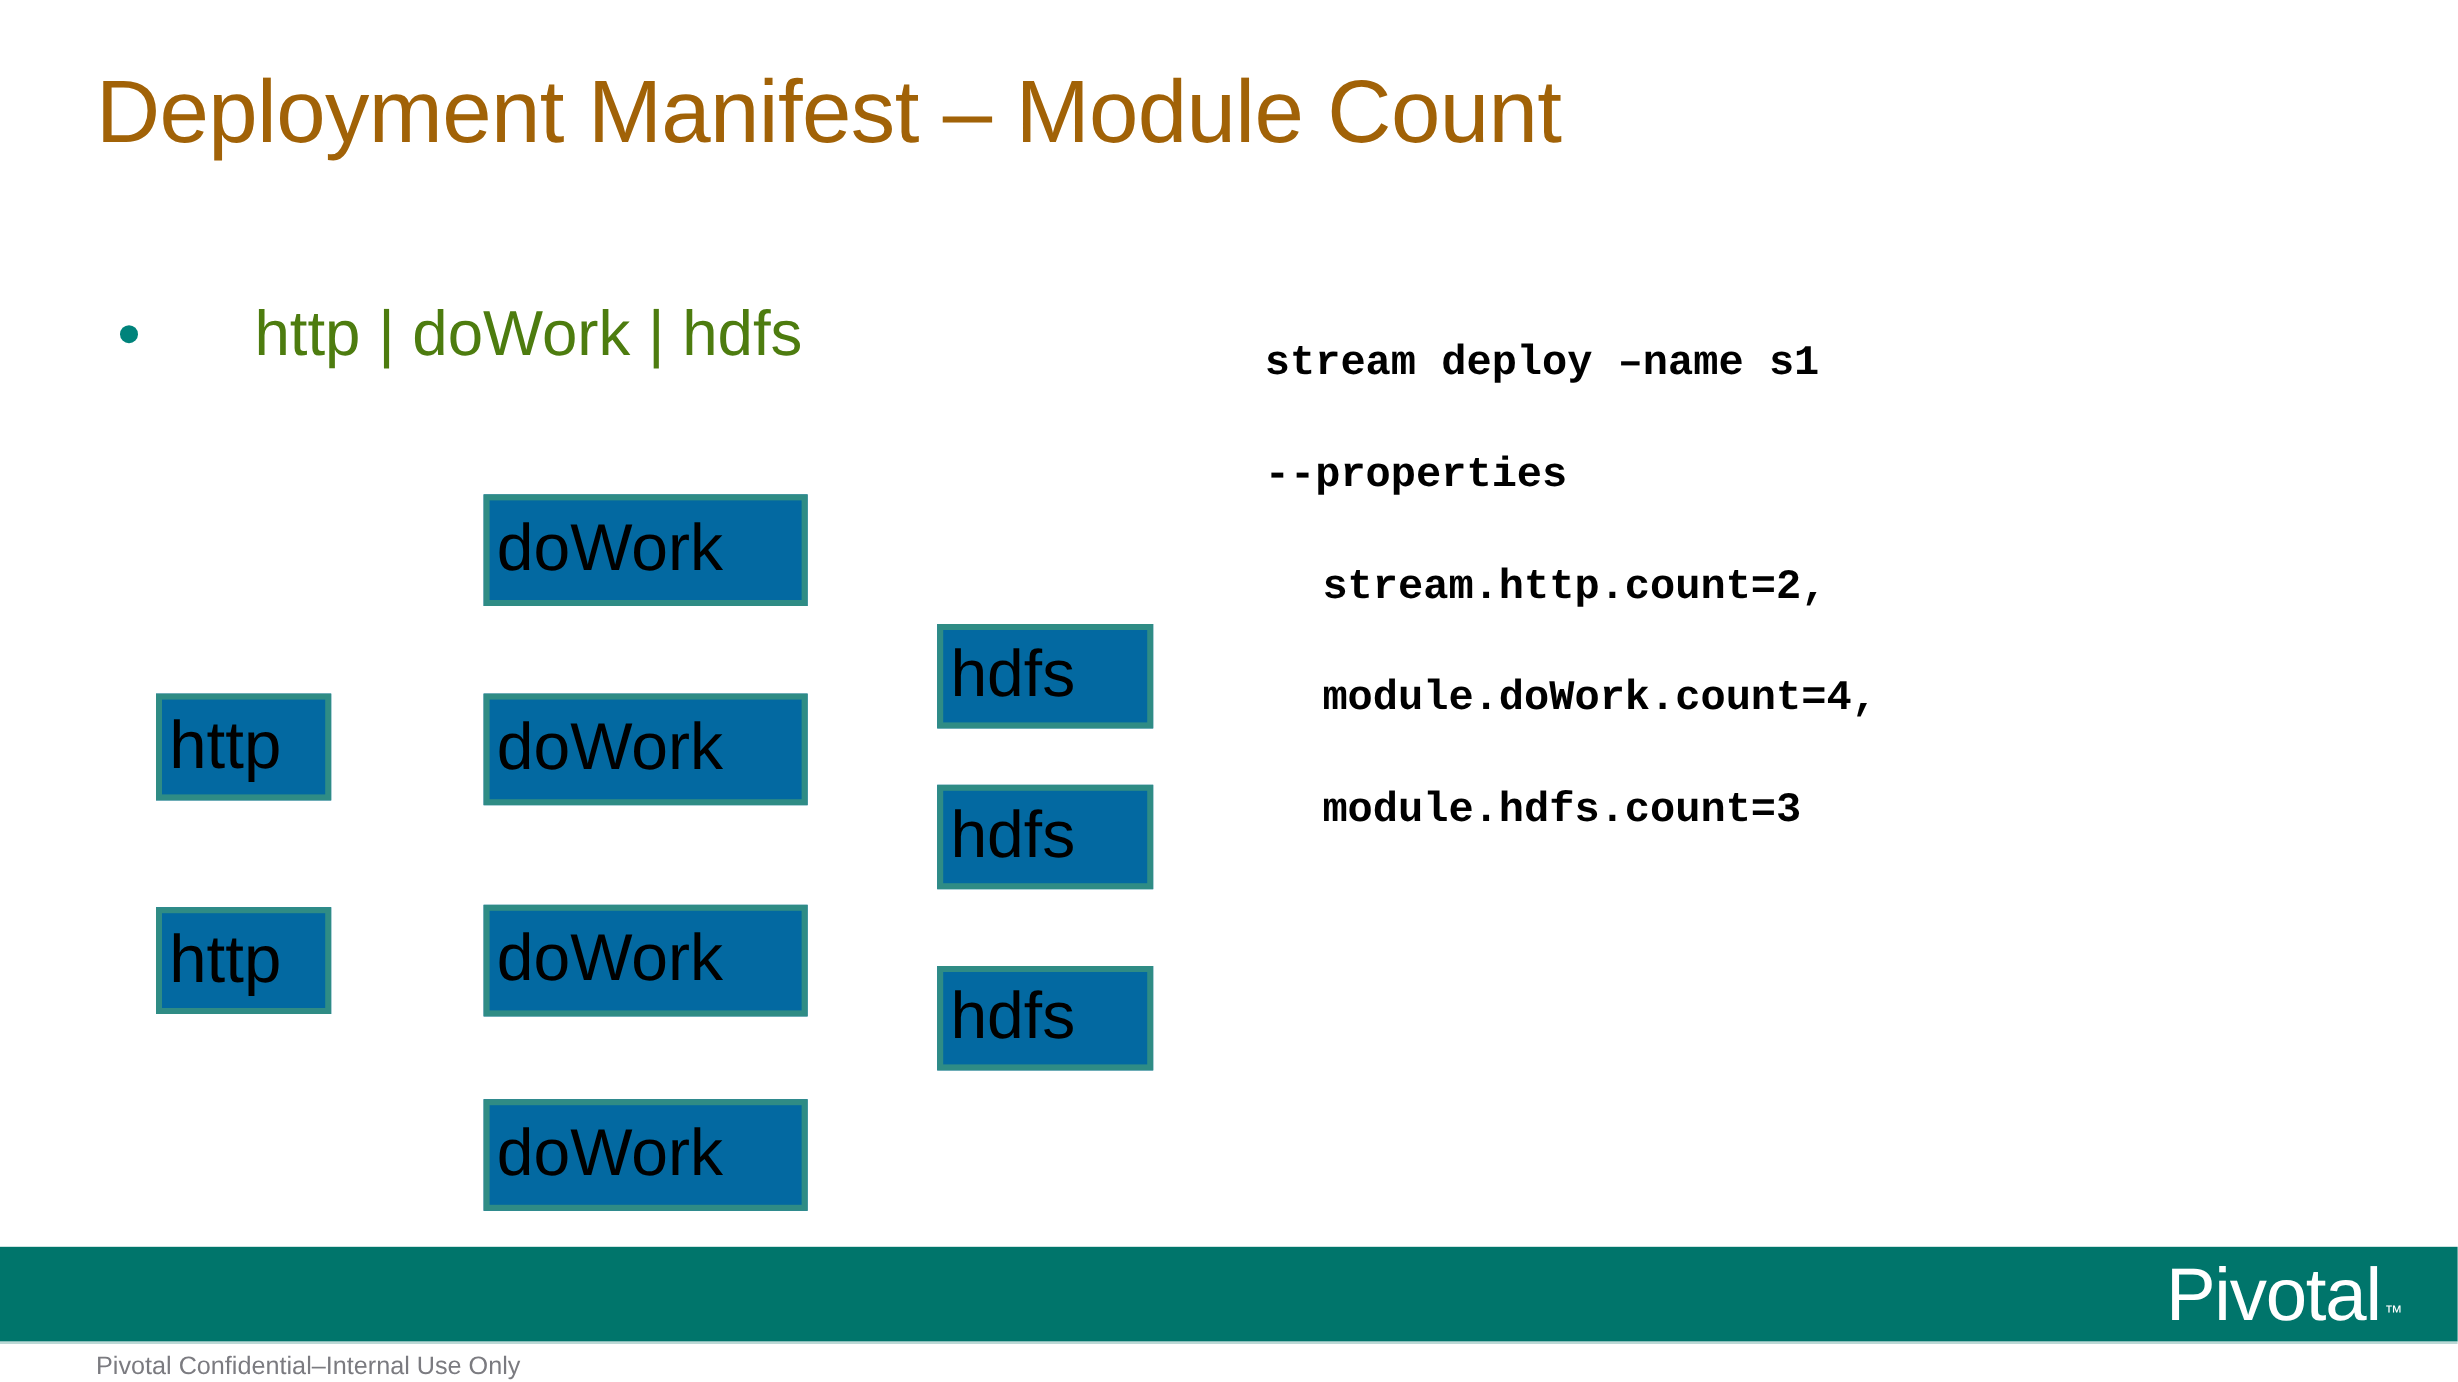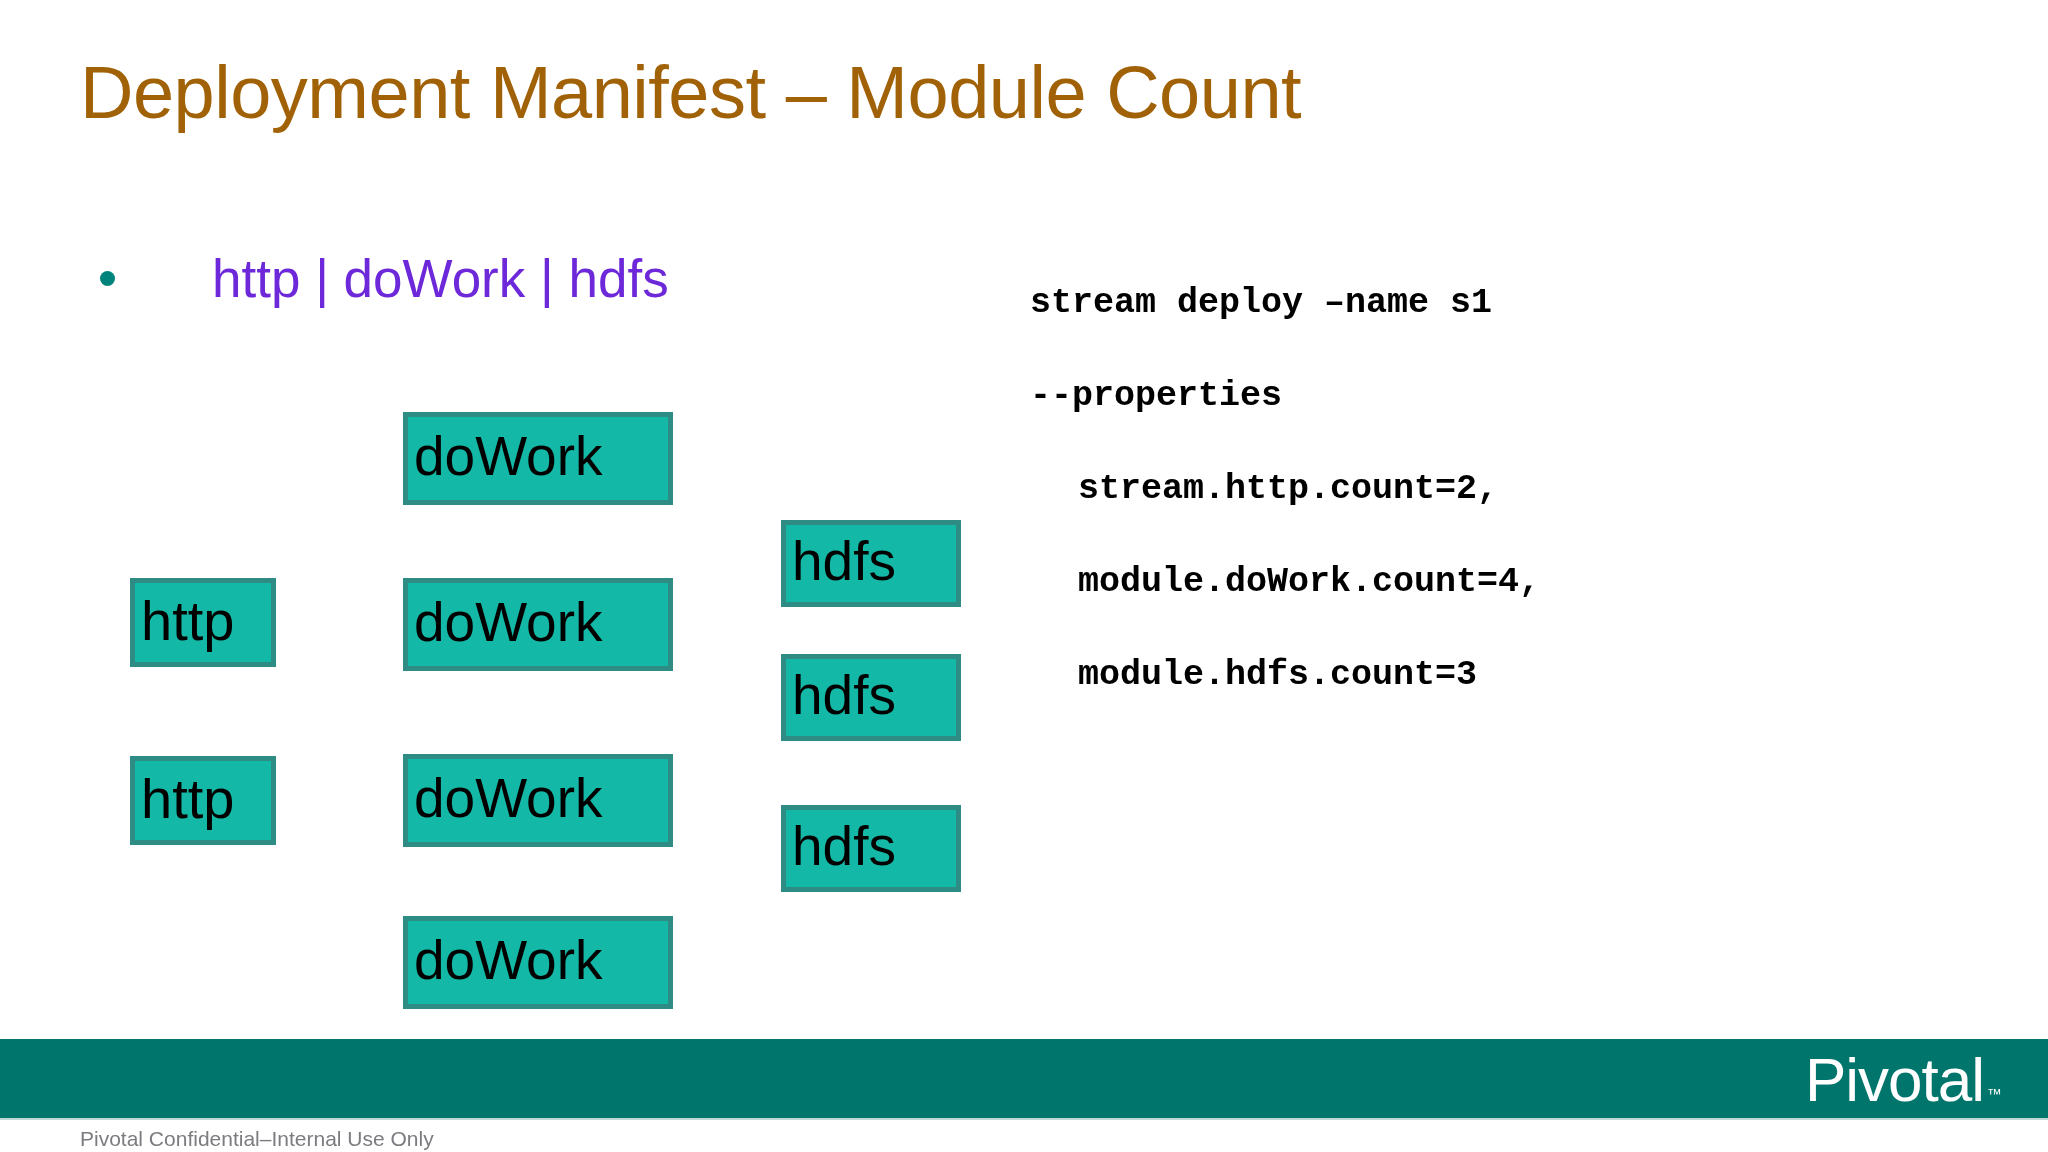--- a/index.html
+++ b/index.html
@@ -42,29 +42,29 @@
     width: 15px;
     height: 15px;
     border-radius: 50%;
     background: #00837b;
     display: inline-block;
     flex: none;
   }
   #bullet-text {
     margin-left: 97px;
     font-size: 53px;
-    color: #6d28d9;
+    color: #4d7c0f;
     line-height: 1.0;
   }
 
   
   .mod-box {
     position: absolute;
     box-sizing: border-box;
-    background: #14b8a6;
+    background: #0369a1;
     border: 5px solid #2f8c85;
     display: flex;
     align-items: center;
     justify-content: flex-start;
     color: #000000;
     line-height: 1.0;
     overflow: hidden;
   }
   .mod-box span {
     display: block;
@@ -114,20 +114,21 @@
     width: 900px;
     font-family: "Liberation Mono", "DejaVu Sans Mono", monospace;
     font-weight: bold;
     font-size: 35px;
     color: #000000;
   }
   .code-line {
     white-space: pre;
     line-height: 1.0;
     margin-bottom: 58px;
+    margin-left: 24px;
   }
   .code-line.indent { padding-left: 48px; }
   .code-line:last-child { margin-bottom: 0; }
 
   
   #footer-bar {
     position: absolute;
     left: 0;
     top: 1039px;
     width: 2048px;

